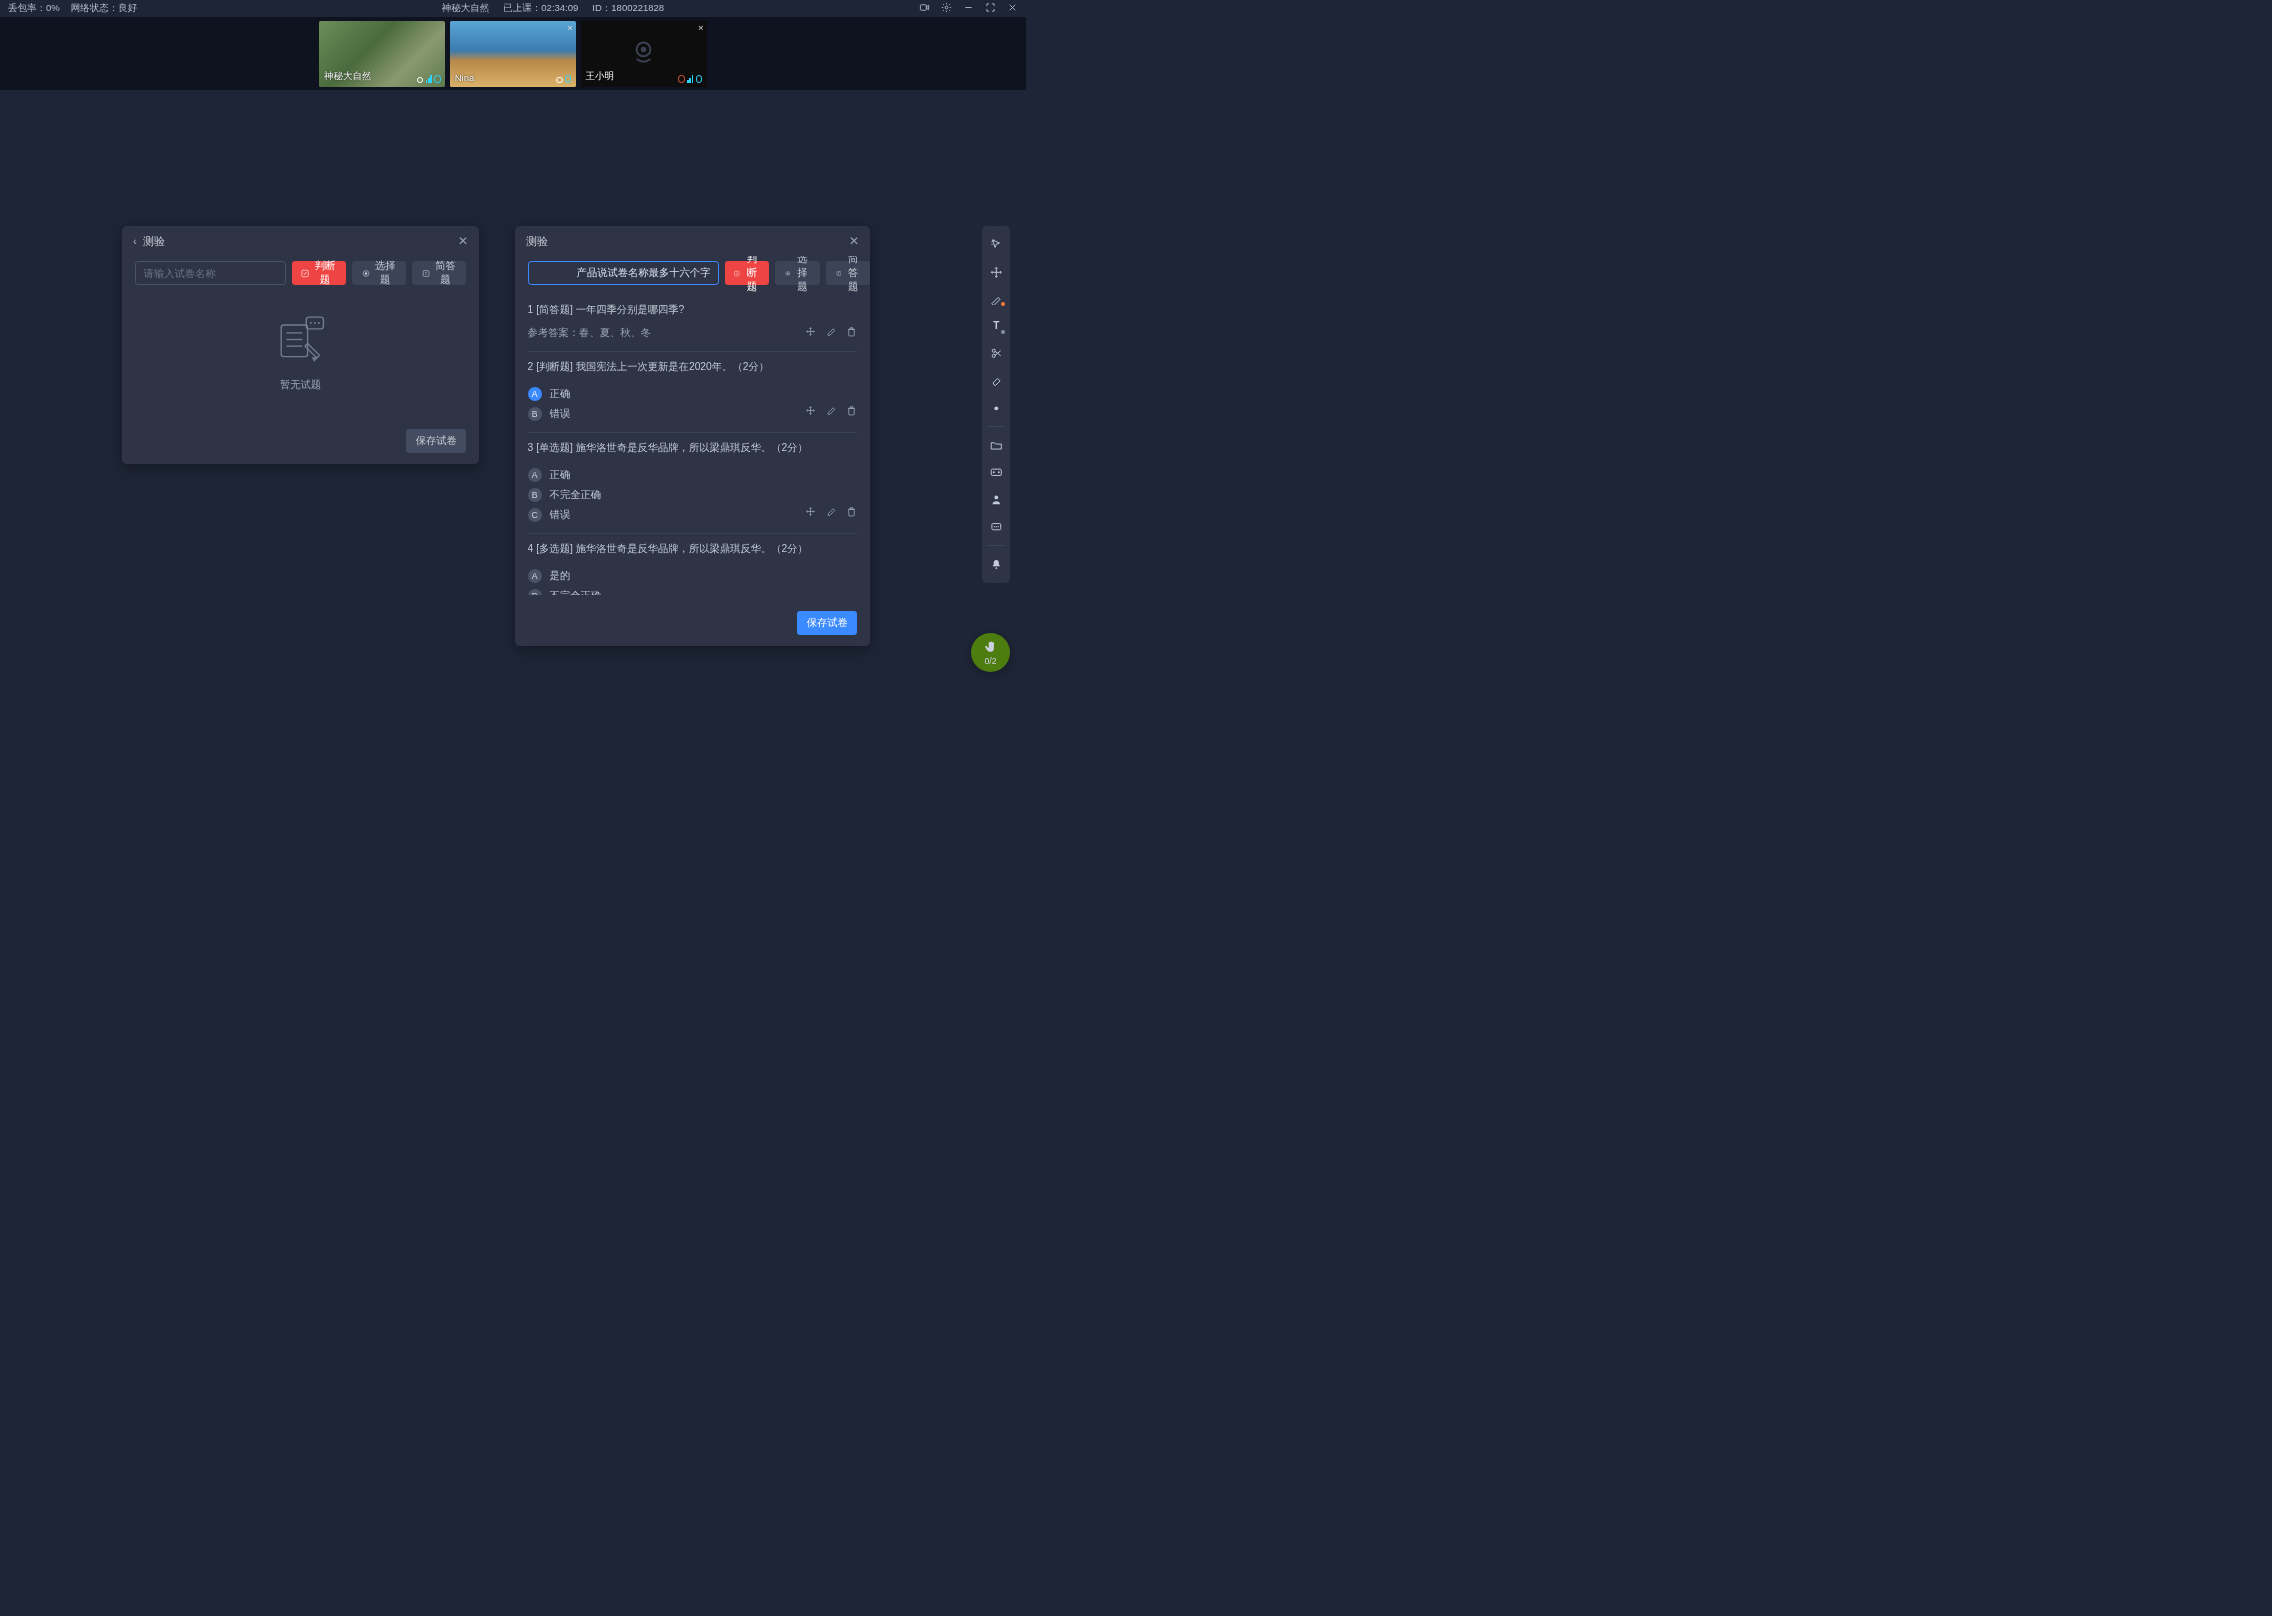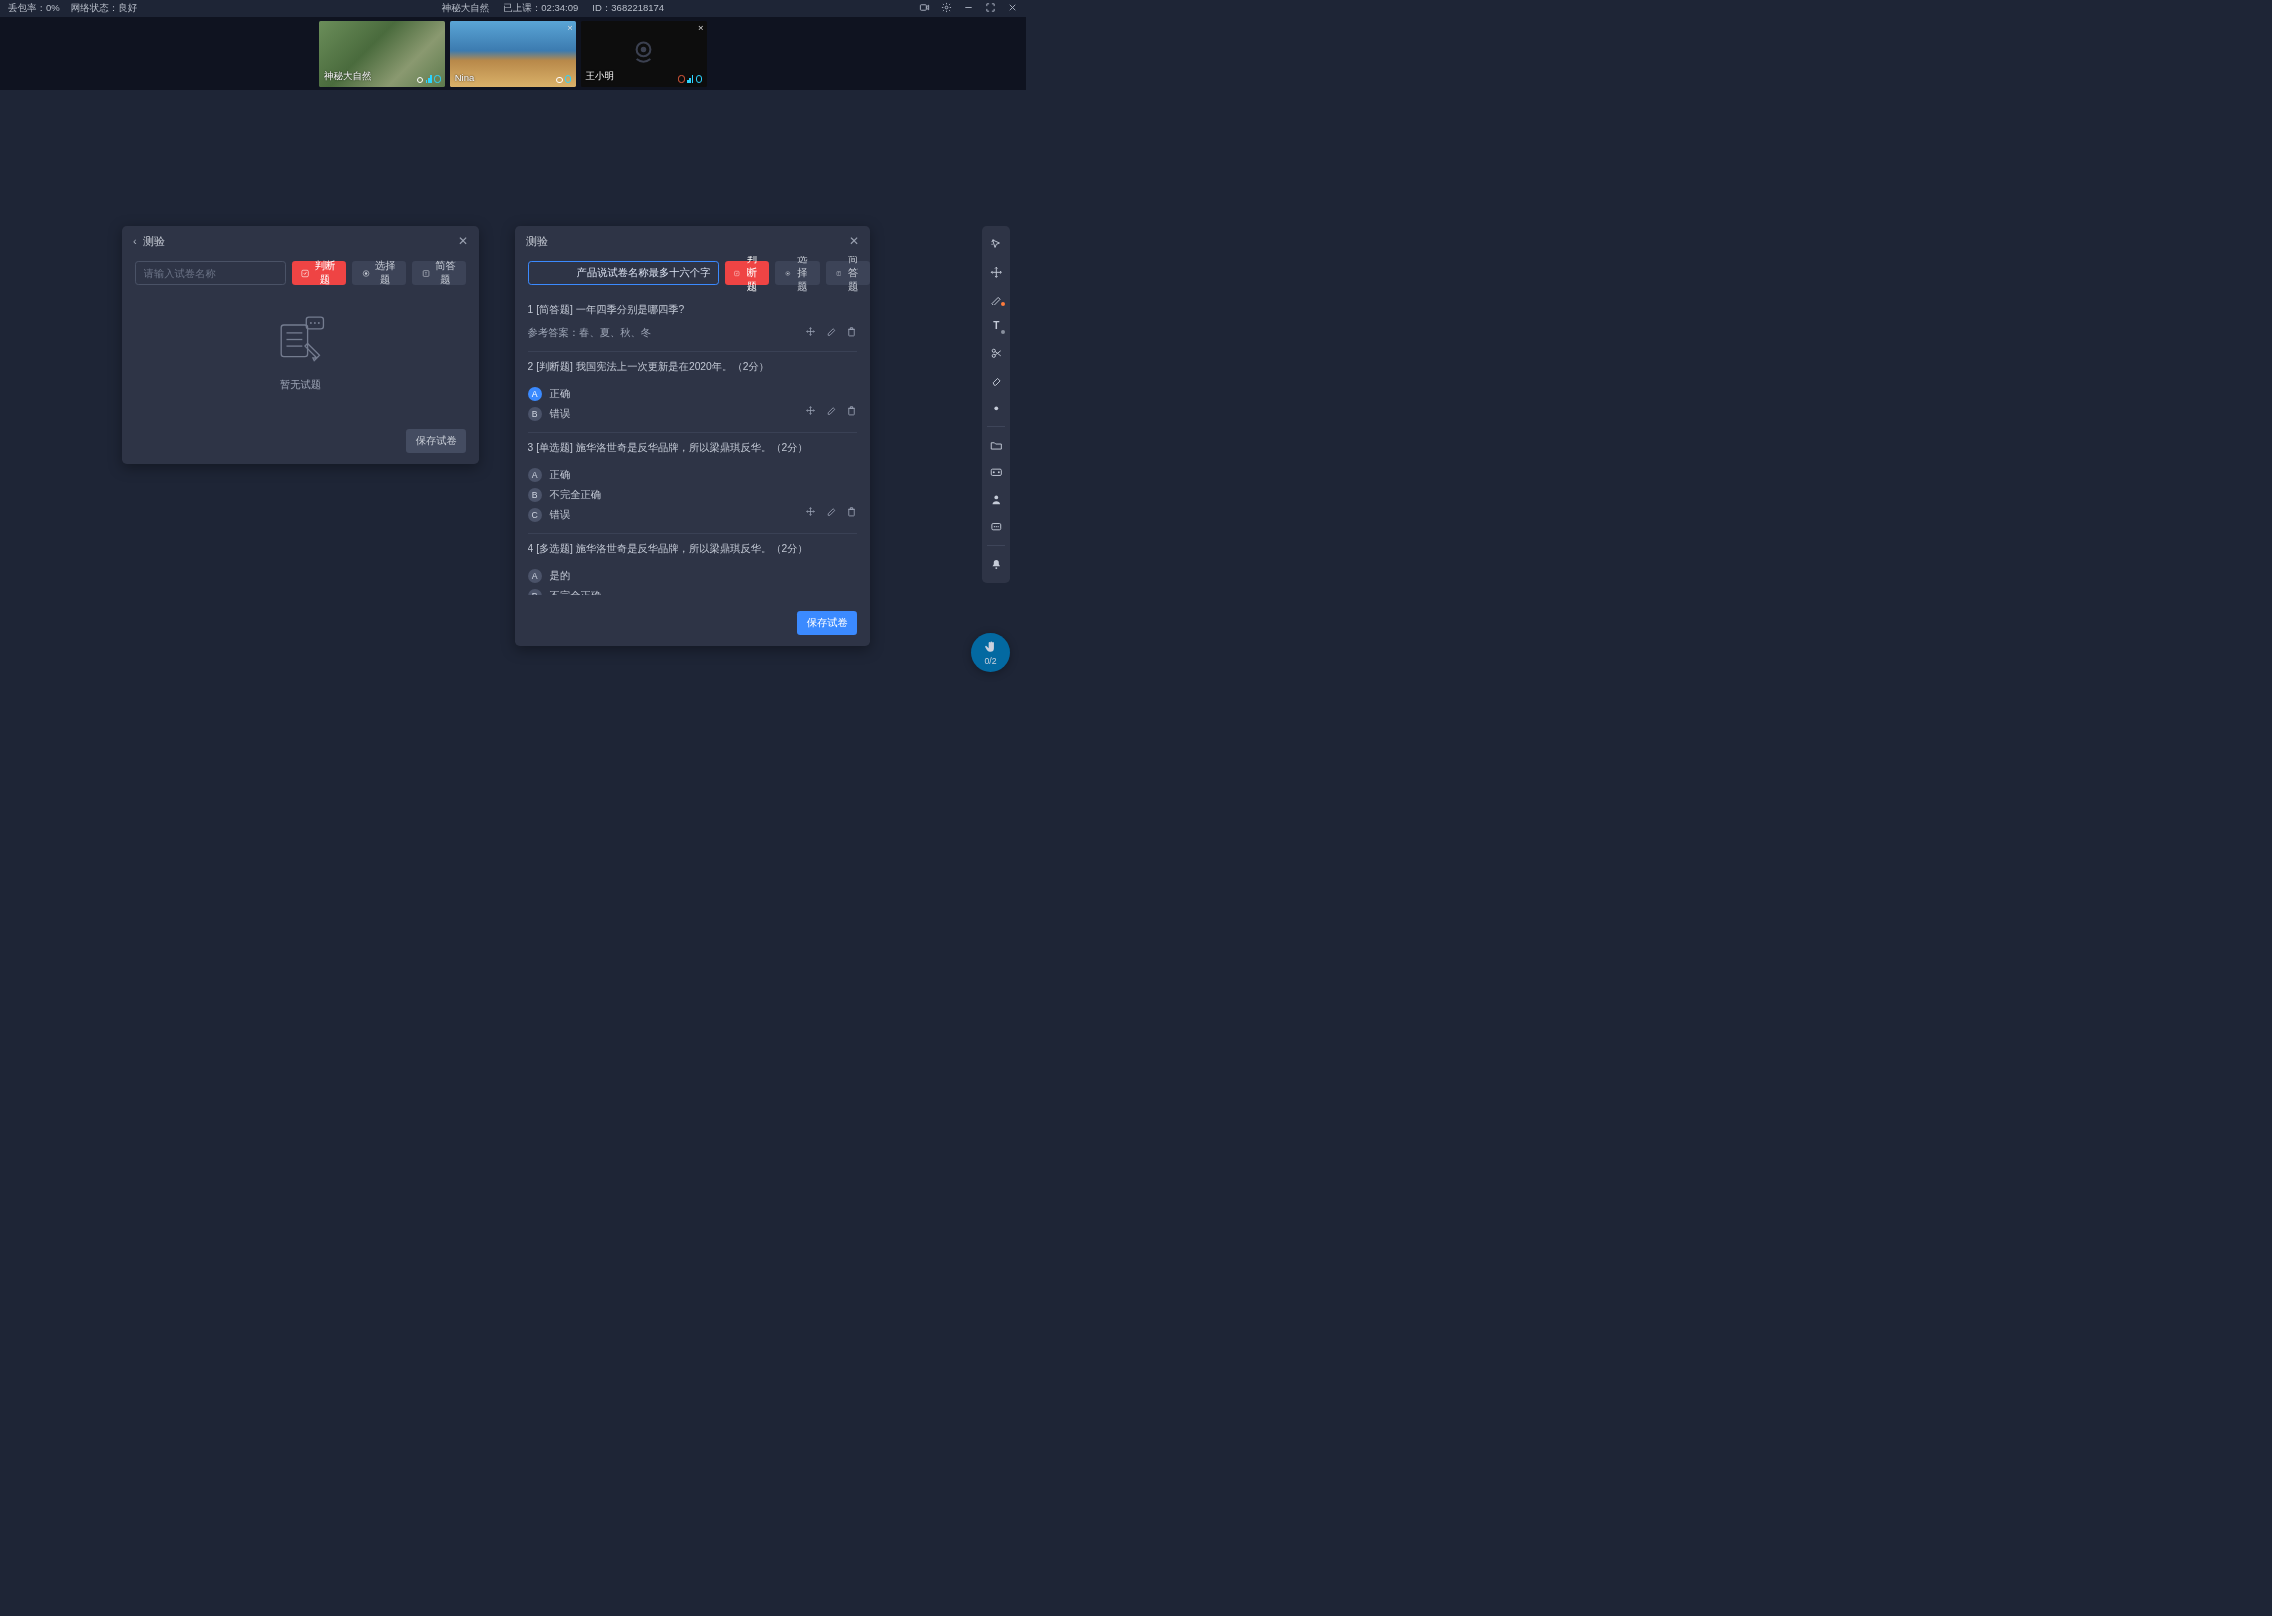--- a/index.html
+++ b/index.html
@@ -118,39 +118,39 @@
 }
 .tool-item { width:28px; height:24px; display:flex; align-items:center; justify-content:center; cursor:pointer; position:relative; }
 .tool-item svg { width:12.6px; height:12.6px; fill:#c5cbd8; }
 .tool-item .dot-orange { position:absolute; right:4.7px; bottom:4.7px; width:4px; height:4px; border-radius:50%; background:#ff7b3d; }
 .tool-item .dot-gray { position:absolute; right:4.7px; bottom:4.7px; width:4px; height:4px; border-radius:50%; background:#888f9e; }
 .tool-sep { width:17.4px; height:0.8px; background:#3e4559; margin:3.2px 0; }
 
 .hand-badge {
   position:absolute; right:16px; bottom:57px;
   width:39px; height:39px; border-radius:50%;
-  background:#0369a1; display:flex; flex-direction:column;
+  background:#4d7c0f; display:flex; flex-direction:column;
   align-items:center; justify-content:center; gap:1.6px;
   box-shadow:0 1.6px 8px rgba(0,0,0,.3);
 }
 .hand-badge svg { width:14px; height:14px; fill:#cbd1de; }
 .hand-badge .count { font-size:8.7px; color:#cbd1de; }
 </style>
 </head>
 <body>
 
 <div class="topbar">
   <div class="left-info">
     <span>丢包率：0%</span>
     <span>网络状态：良好</span>
   </div>
   <div class="center-info">
     <span>神秘大自然</span>
     <span>已上课：02:34:09</span>
-    <span>ID：3682218174</span>
+    <span>ID：1800221828</span>
   </div>
   <div class="right-icons">
     <span><svg viewBox="0 0 24 24">
           <rect x="3" y="6" width="13" height="12" rx="2" fill="none" stroke="#aeb5c4" stroke-width="2"></rect>
           <path d="M17 10l4-3v10l-4-3z" fill="none" stroke="#aeb5c4" stroke-width="2"></path>
         </svg></span>
     <span><svg viewBox="0 0 24 24">
           <circle cx="12" cy="12" r="3" fill="none" stroke="#aeb5c4" stroke-width="2"></circle>
           <path d="M12 2v3M12 19v3M4.2 4.2l2.1 2.1M17.7 17.7l2.1 2.1M2 12h3M19 12h3M4.2 19.8l2.1-2.1M17.7 6.3l2.1-2.1" stroke="#aeb5c4" stroke-width="2"></path>
         </svg></span>

